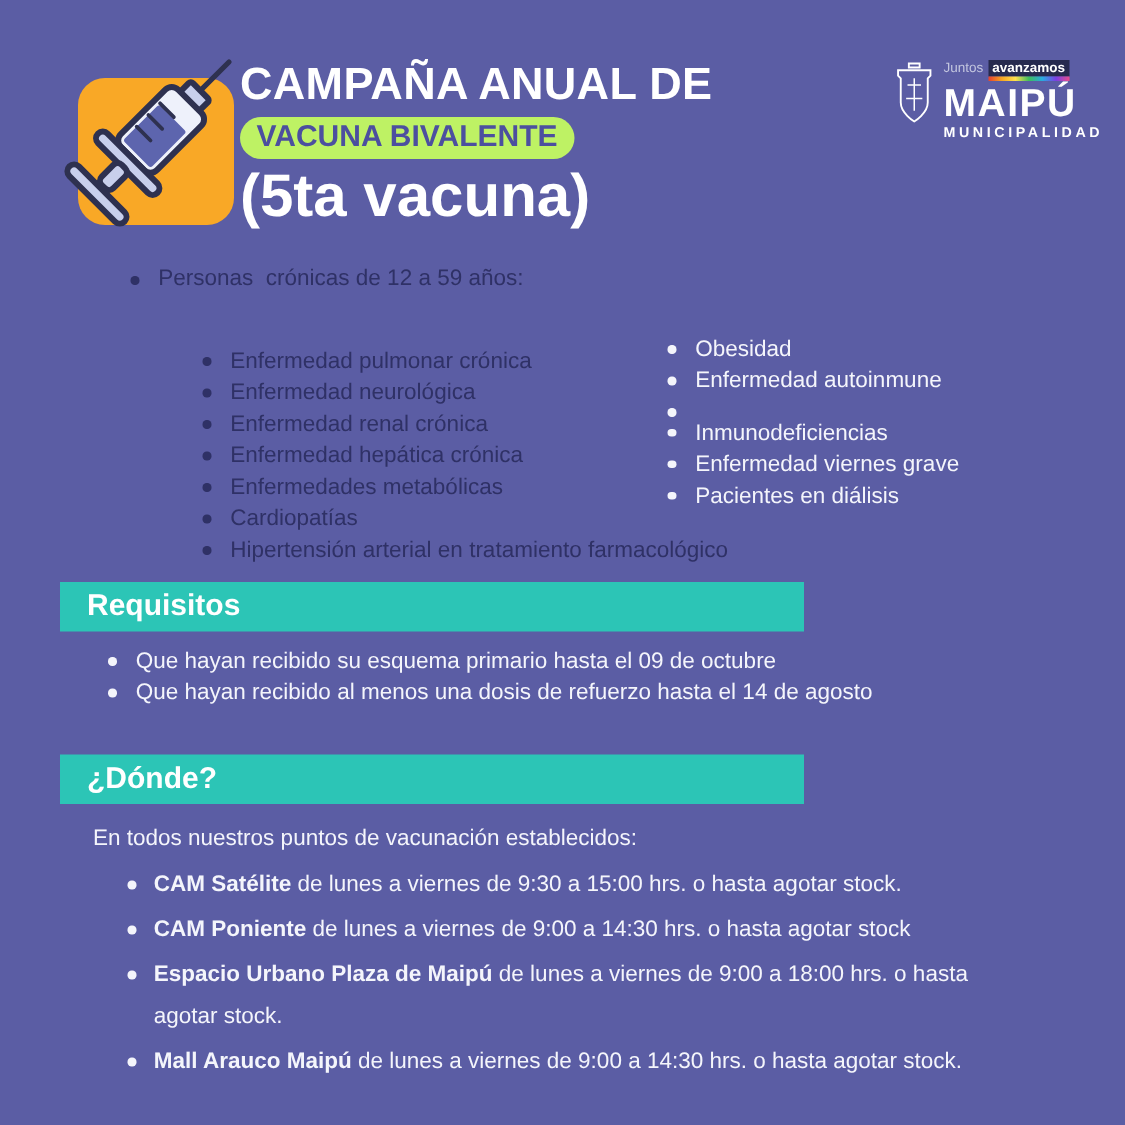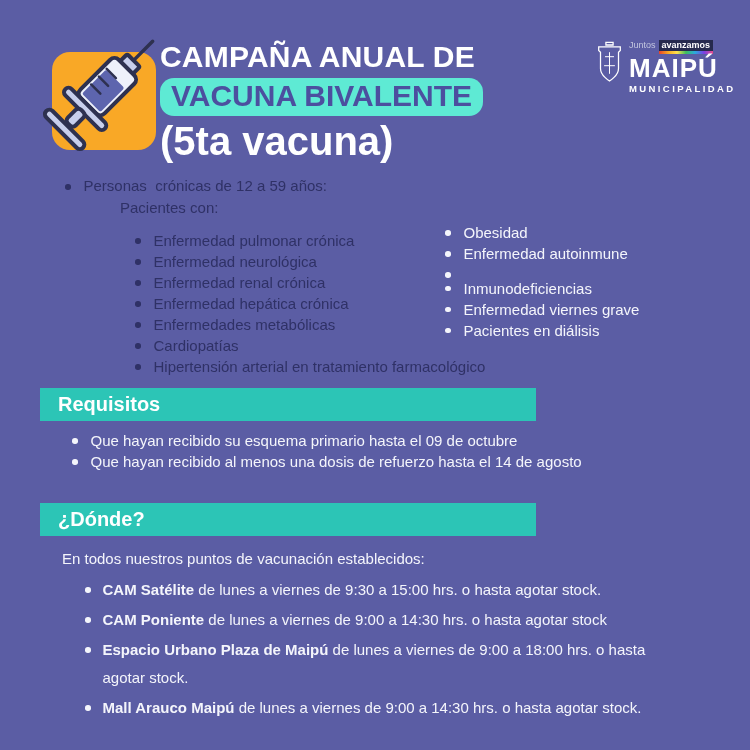--- a/index.html
+++ b/index.html
@@ -7,22 +7,22 @@
   body { font-family:"Liberation Sans", sans-serif; }
   .poster { position:relative; width:750px; height:750px; background:#5b5da4; overflow:hidden; }
 
   
   .icon-box { position:absolute; left:52px; top:52px; width:104px; height:98px;
               background:#f9a826; border-radius:18px; }
   .syringe-svg { position:absolute; left:28px; top:10px; width:156px; height:156px; }
 
   .title { position:absolute; left:160px; top:42px; line-height:1; }
   .title-line1 { font-size:30px; font-weight:bold; color:#ffffff; letter-spacing:0.2px; }
-  .title-pill { display:inline-block; margin-top:6px; background:#5eead4; color:#4c4f9f;
-                font-size:30px; font-weight:bold; padding:3px 11px 5px; border-radius:14px; }
+  .title-pill { display:inline-block; margin-top:6px; background:#bef264; color:#4c4f9f;
+                font-size:20px; font-weight:bold; padding:3px 11px 5px; border-radius:14px; }
   .title-line3 { font-size:40px; font-weight:bold; color:#ffffff; margin-top:5px; }
 
   
   .logo { position:absolute; left:596px; top:40px; display:flex; gap:6px; align-items:flex-start; color:#fff; }
   .crest-svg { width:27px; height:46px; flex:none; }
   .logo-text { display:flex; flex-direction:column; }
   .tagline { display:flex; align-items:flex-start; gap:3px; font-size:9px; line-height:10px; }
   .juntos { color:#c3c6df; }
   .chip-wrap { display:inline-flex; flex-direction:column; }
   .chip { background:#262a4e; color:#ffffff; font-weight:bold; padding:0 3px 1px; }
@@ -30,21 +30,21 @@
               background:linear-gradient(90deg,#e8412c,#f5a623,#ffe14d,#3dbd5d,#2aa9e0,#7a3fe4,#e84c8b); }
   .logo-name { font-size:26px; font-weight:bold; letter-spacing:1px; line-height:26px; margin-top:1px; }
   .logo-sub { font-size:9.5px; font-weight:bold; letter-spacing:2.4px; margin-top:2px; }
 
   
   .li { display:flex; align-items:flex-start; }
   .dot { width:5.5px; height:5.5px; border-radius:50%; background:currentColor;
          margin:8px 13px 0 0; flex:none; }
 
   
-  .audience { position:absolute; left:0; top:176px; width:750px; font-size:15px; color:#2f3166; }
+  .audience { position:absolute; left:0; top:176px; width:750px; font-size:15px; color:#2f3166;padding-left:22px; }
   .aud-intro { margin-left:65px; line-height:20px; }
   .aud-intro .txt { white-space:pre-wrap; }
   .aud-sub { margin-left:120px; line-height:20px; margin-top:2px; }
   .col-left  { position:absolute; left:135px; top:54px; width:430px; color:#2f3166; }
   .col-right { position:absolute; left:445px; top:46px; width:300px; color:#f4f5fb; }
   .col-left  .li, .col-right .li { line-height:21px; }
 
   
   .banner { position:absolute; left:40px; width:496px; height:33px; background:#2cc5b6;
             color:#ffffff; font-weight:bold; font-size:20px; line-height:32px;
@@ -107,21 +107,20 @@
       <div class="logo-name">MAIPÚ</div>
       <div class="logo-sub">MUNICIPALIDAD</div>
     </div>
   </div>
 
   <div class="audience">
     <div class="li aud-intro">
       <span class="dot"></span>
       <span class="txt">Personas  crónicas de 12 a 59 años:</span>
     </div>
-    <div class="aud-sub">Pacientes con:</div>
 
     <div class="col-left">
       <div class="li">
           <span class="dot"></span>
           <span>Enfermedad pulmonar crónica</span>
         </div>
       <div class="li">
           <span class="dot"></span>
           <span>Enfermedad neurológica</span>
         </div>

